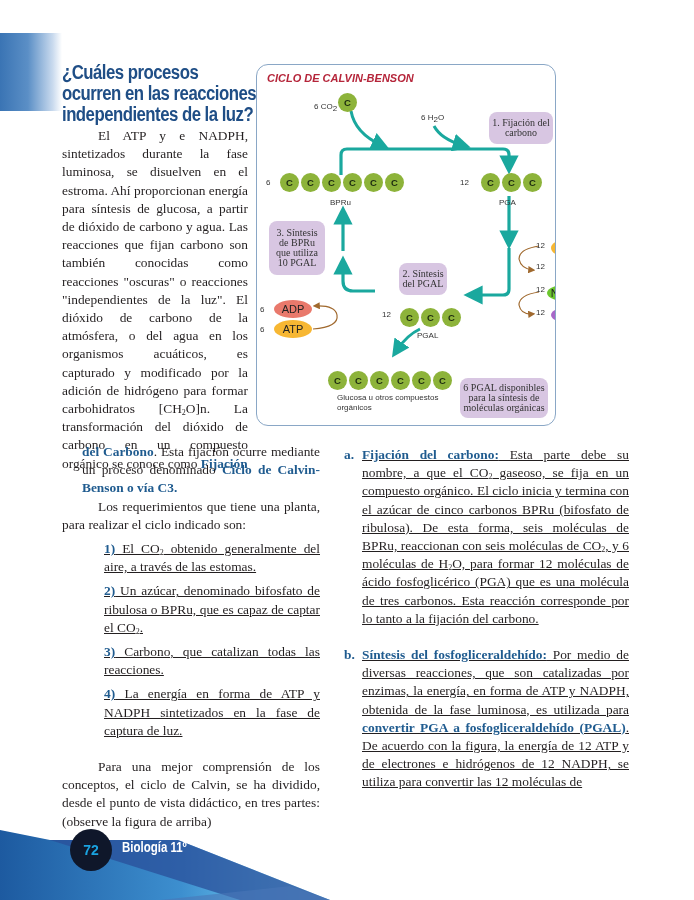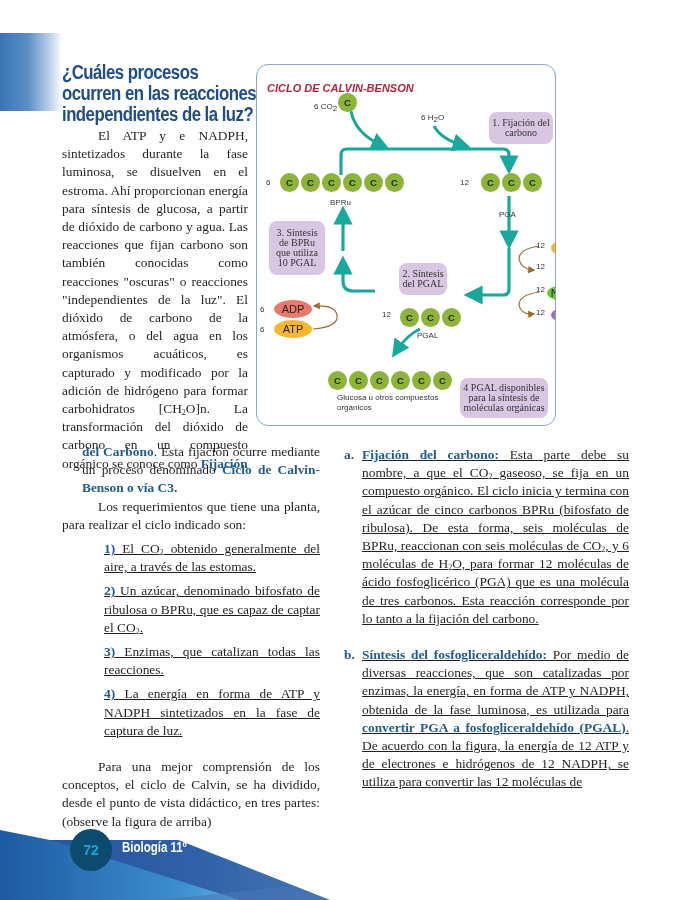--- a/index.html
+++ b/index.html
@@ -30,33 +30,33 @@
 
   .right-col { position: absolute; left: 344px; top: 446px; width: 285px; }
   .item { display: flex; }
   .item + .item { margin-top: 18px; }
   .item .lbl { width: 18px; flex: none; color: #1f5b8f; font-weight: bold; font-size: 13.4px; line-height: 18.2px; }
   .item .body { flex: 1; text-decoration: underline; }
 
   .diagram { position: absolute; left: 256px; top: 64px; width: 300px; height: 362px;
     border: 1.3px solid #8aa7c6; border-radius: 12px; background: #fff; overflow: hidden; }
   .diagram svg { position: absolute; left: 0; top: 0; }
-  .d-title { position: absolute; left: 10px; top: 17px; font-family: "Liberation Sans", sans-serif;
+  .d-title { position: absolute; left: 10px; top: 7px; font-family: "Liberation Sans", sans-serif;
     font-style: italic; font-weight: bold; font-size: 11px; color: #b5253a; }
   .dlab { position: absolute; font-family: "Liberation Sans", sans-serif; font-size: 8px; color: #333; white-space: nowrap; }
   .box { position: absolute; background: #d8c6e2; border-radius: 8px; font-family: Liberation Serif, serif;
     font-size: 10px; color: #333; text-align: center; line-height: 10px; display: flex; align-items: center; justify-content: center; }
   .pill { position: absolute; border-radius: 50%; font-family: "Liberation Sans", sans-serif; font-size: 11px; color: #222;
     display: flex; align-items: center; justify-content: center; height: 18px; }
   .chain { position: absolute; display: flex; }
   .c { width: 19px; height: 19px; border-radius: 50%; background: #8db33a; color: #1c2a10; font-family: "Liberation Sans", sans-serif;
     font-size: 9.5px; font-weight: bold; display: flex; align-items: center; justify-content: center; margin-right: 2px; }
 
   .footer { position: absolute; left: 0; top: 808px; width: 694px; height: 92px; }
-  .page-circle { position: absolute; left: 70px; top: 829px; width: 42px; height: 42px; border-radius: 50%; background: #0c4a6e;
+  .page-circle { position: absolute; left: 70px; top: 829px; width: 42px; height: 42px; border-radius: 50%; background: #0f172a;
     color: #1aa3e0; font-family: "Liberation Sans", sans-serif; font-weight: bold; font-size: 14px;
     display: flex; align-items: center; justify-content: center; }
   .book-title { position: absolute; left: 122px; top: 839px; color: #ffffff; font-family: "Liberation Sans", sans-serif;
     font-weight: bold; font-size: 14px; transform: scaleX(0.82); transform-origin: left top; }
 </style>
 </head>
 <body>
 
 <div class="corner-block"></div>
 
@@ -69,21 +69,21 @@
 <div class="left-col txt">
   <p><span>El ATP y e NADPH, sintetizados durante la fase luminosa, se disuelven en el estroma. Ahí proporcionan energía para síntesis de glucosa, a partir de dióxido de carbono y agua. Las reacciones que fijan carbono son también conocidas como reacciones "oscuras" o reacciones "independientes de la luz". El dióxido de carbono de la atmósfera, o del agua en los organismos acuáticos, es capturado y modificado por la adición de hidrógeno para formar carbohidratos [CH</span><sub>2</sub><span>O]n. La transformación del dióxido de carbono en un compuesto orgánico se conoce como </span><span class="blue">Fijación</span></p>
 </div>
 
 <div class="left-cont txt">
   <p class="p0"><span class="blue">del Carbono</span><span>. Esta fijación ocurre mediante un proceso denominado </span><span class="blue">Ciclo de Calvin- Benson o vía C3.</span></p>
   <p class="pin">Los requerimientos que tiene una planta, para realizar el ciclo indicado son:</p>
   <div class="reqs">
     <p class="req"><span class="num">1)</span><span> El CO</span><sub>2</sub><span> obtenido generalmente del aire, a través de las estomas.</span></p>
     <p class="req"><span class="num">2)</span><span> Un azúcar, denominado bifosfato de ribulosa o BPRu, que es capaz de captar el CO</span><sub>2</sub><span>.</span></p>
-    <p class="req"><span class="num">3)</span><span> Enzimas, que catalizan todas las reacciones.</span></p>
+    <p class="req"><span class="num">3)</span><span> Carbono, que catalizan todas las reacciones.</span></p>
     <p class="req"><span class="num">4)</span><span> La energía en forma de ATP y NADPH sintetizados en la fase de captura de luz.</span></p>
   </div>
   <p class="pend">Para una mejor comprensión de los conceptos, el ciclo de Calvin, se ha dividido, desde el punto de vista didáctico, en tres partes: (observe la figura de arriba)</p>
 </div>
 
 <div class="right-col txt">
   <div class="item">
     <span class="lbl">a.</span>
     <p class="body"><span class="blue">Fijación del carbono:</span><span> Esta parte debe su nombre, a que el CO</span><sub>2</sub><span> gaseoso, se fija en un compuesto orgánico. El ciclo inicia y termina con el azúcar de cinco carbonos BPRu (bifosfato de ribulosa). De esta forma, seis moléculas de BPRu, reaccionan con seis moléculas de CO</span><sub>2</sub><span>, y 6 moléculas de H</span><sub>2</sub><span>O, para formar 12 moléculas de ácido fosfoglicérico (PGA) que es una molécula de tres carbonos. Esta reacción corresponde por lo tanto a la fijación del carbono.</span></p>
   </div>
@@ -145,21 +145,21 @@
       <div class="c">C</div>
     </div>
   <div class="dlab" style="left:73px;top:133px;">BPRu</div>
 
   <div class="dlab" style="left:203px;top:113px;">12</div>
   <div class="chain" style="left:224px;top:108px;" id="pga-chain">
       <div class="c">C</div>
       <div class="c">C</div>
       <div class="c">C</div>
     </div>
-  <div class="dlab" style="left:242px;top:133px;margin-top:12px;">PGA</div>
+  <div class="dlab" style="left:242px;top:133px;">PGA</div>
 
   <div class="box" style="left:12px;top:156px;width:56px;height:54px;padding:2px;">3. Síntesis de BPRu que utiliza 10 PGAL</div>
   <div class="box" style="left:142px;top:198px;width:48px;height:32px;">2. Síntesis del PGAL</div>
 
   <div class="dlab" style="left:125px;top:245px;">12</div>
   <div class="chain" style="left:143px;top:243px;" id="pgal-chain">
       <div class="c">C</div>
       <div class="c">C</div>
       <div class="c">C</div>
     </div>
@@ -184,21 +184,21 @@
   <div class="chain" style="left:71px;top:306px;" id="glucose-chain">
       <div class="c">C</div>
       <div class="c">C</div>
       <div class="c">C</div>
       <div class="c">C</div>
       <div class="c">C</div>
       <div class="c">C</div>
     </div>
   <div class="dlab" style="left:80px;top:328px;width:102px;white-space:normal;text-align:left;line-height:10px;">Glucosa u otros compuestos orgánicos</div>
 
-  <div class="box" style="left:203px;top:313px;width:88px;height:40px;">4 PGAL disponibles para la síntesis de moléculas orgánicas</div>
+  <div class="box" style="left:203px;top:313px;width:88px;height:40px;">6 PGAL disponibles para la síntesis de moléculas orgánicas</div>
 </div>
 
 <svg class="footer" width="694" height="92" viewBox="0 0 694 92">
   <defs>
     <linearGradient id="fg1" x1="0" y1="0" x2="1" y2="0">
       <stop offset="0" stop-color="#1d5aa0"></stop>
       <stop offset="0.55" stop-color="#3d8fcf"></stop>
       <stop offset="0.8" stop-color="#6cc3ec"></stop>
       <stop offset="1" stop-color="#8fd3f2"></stop>
     </linearGradient>

